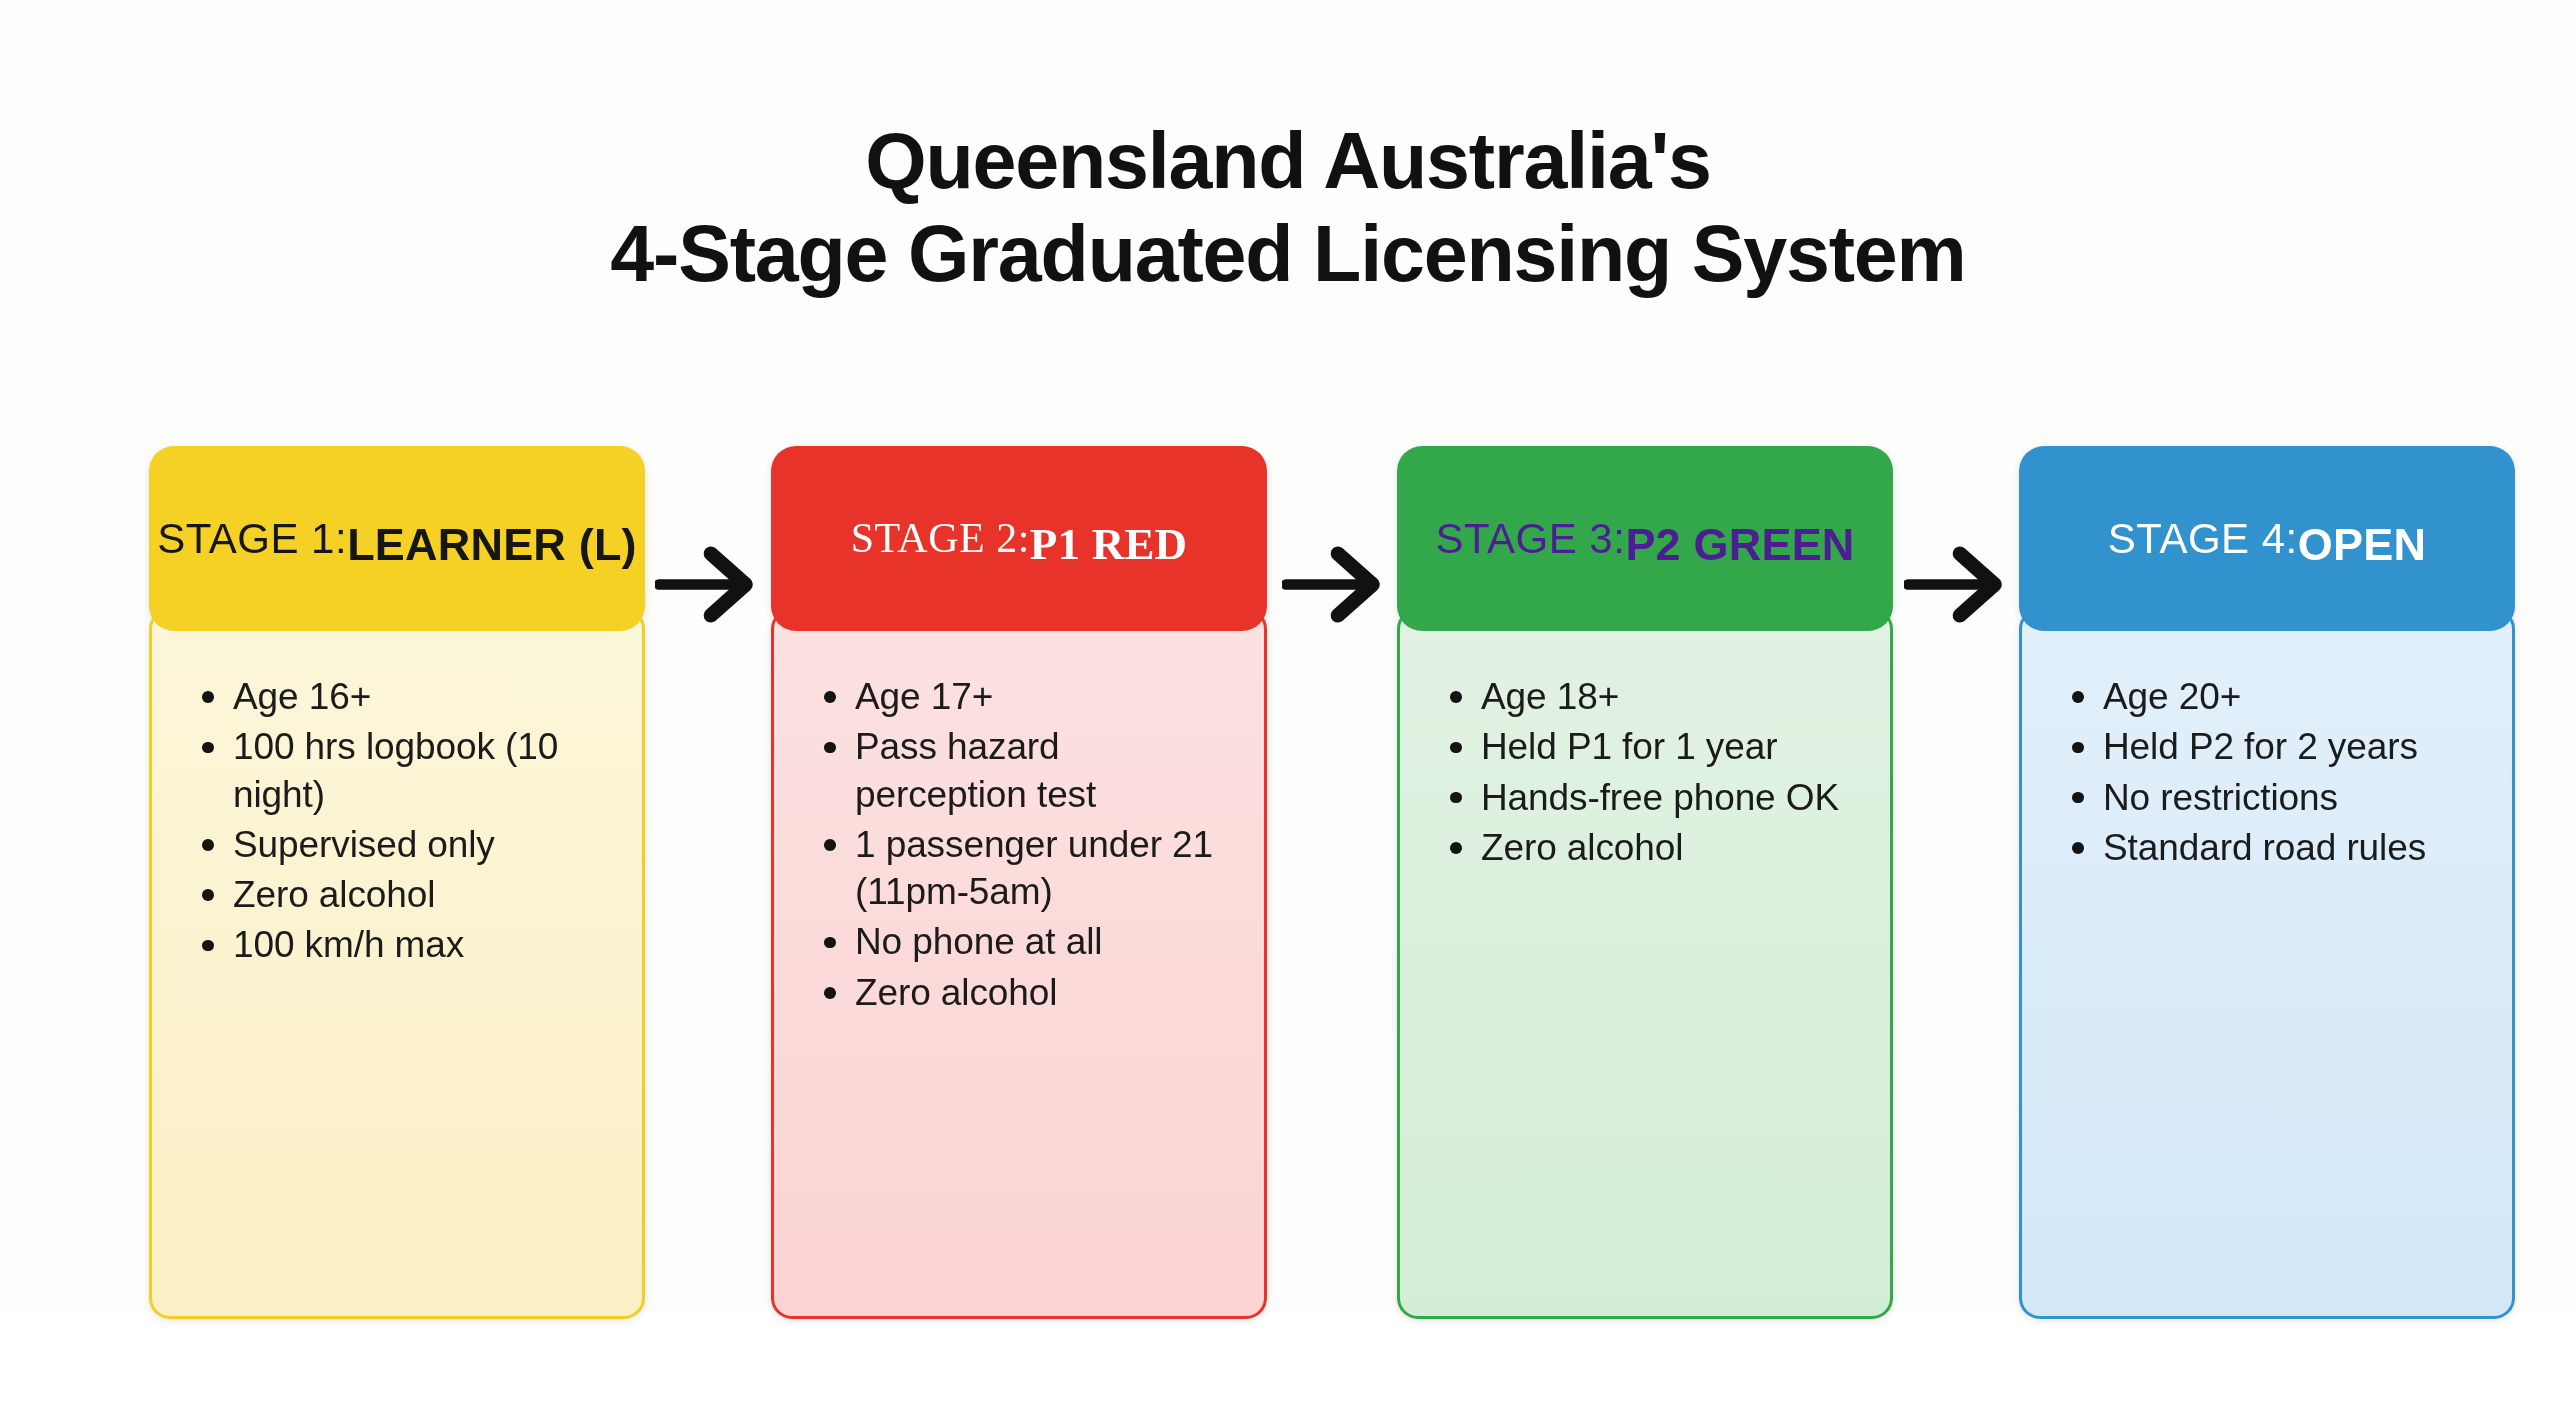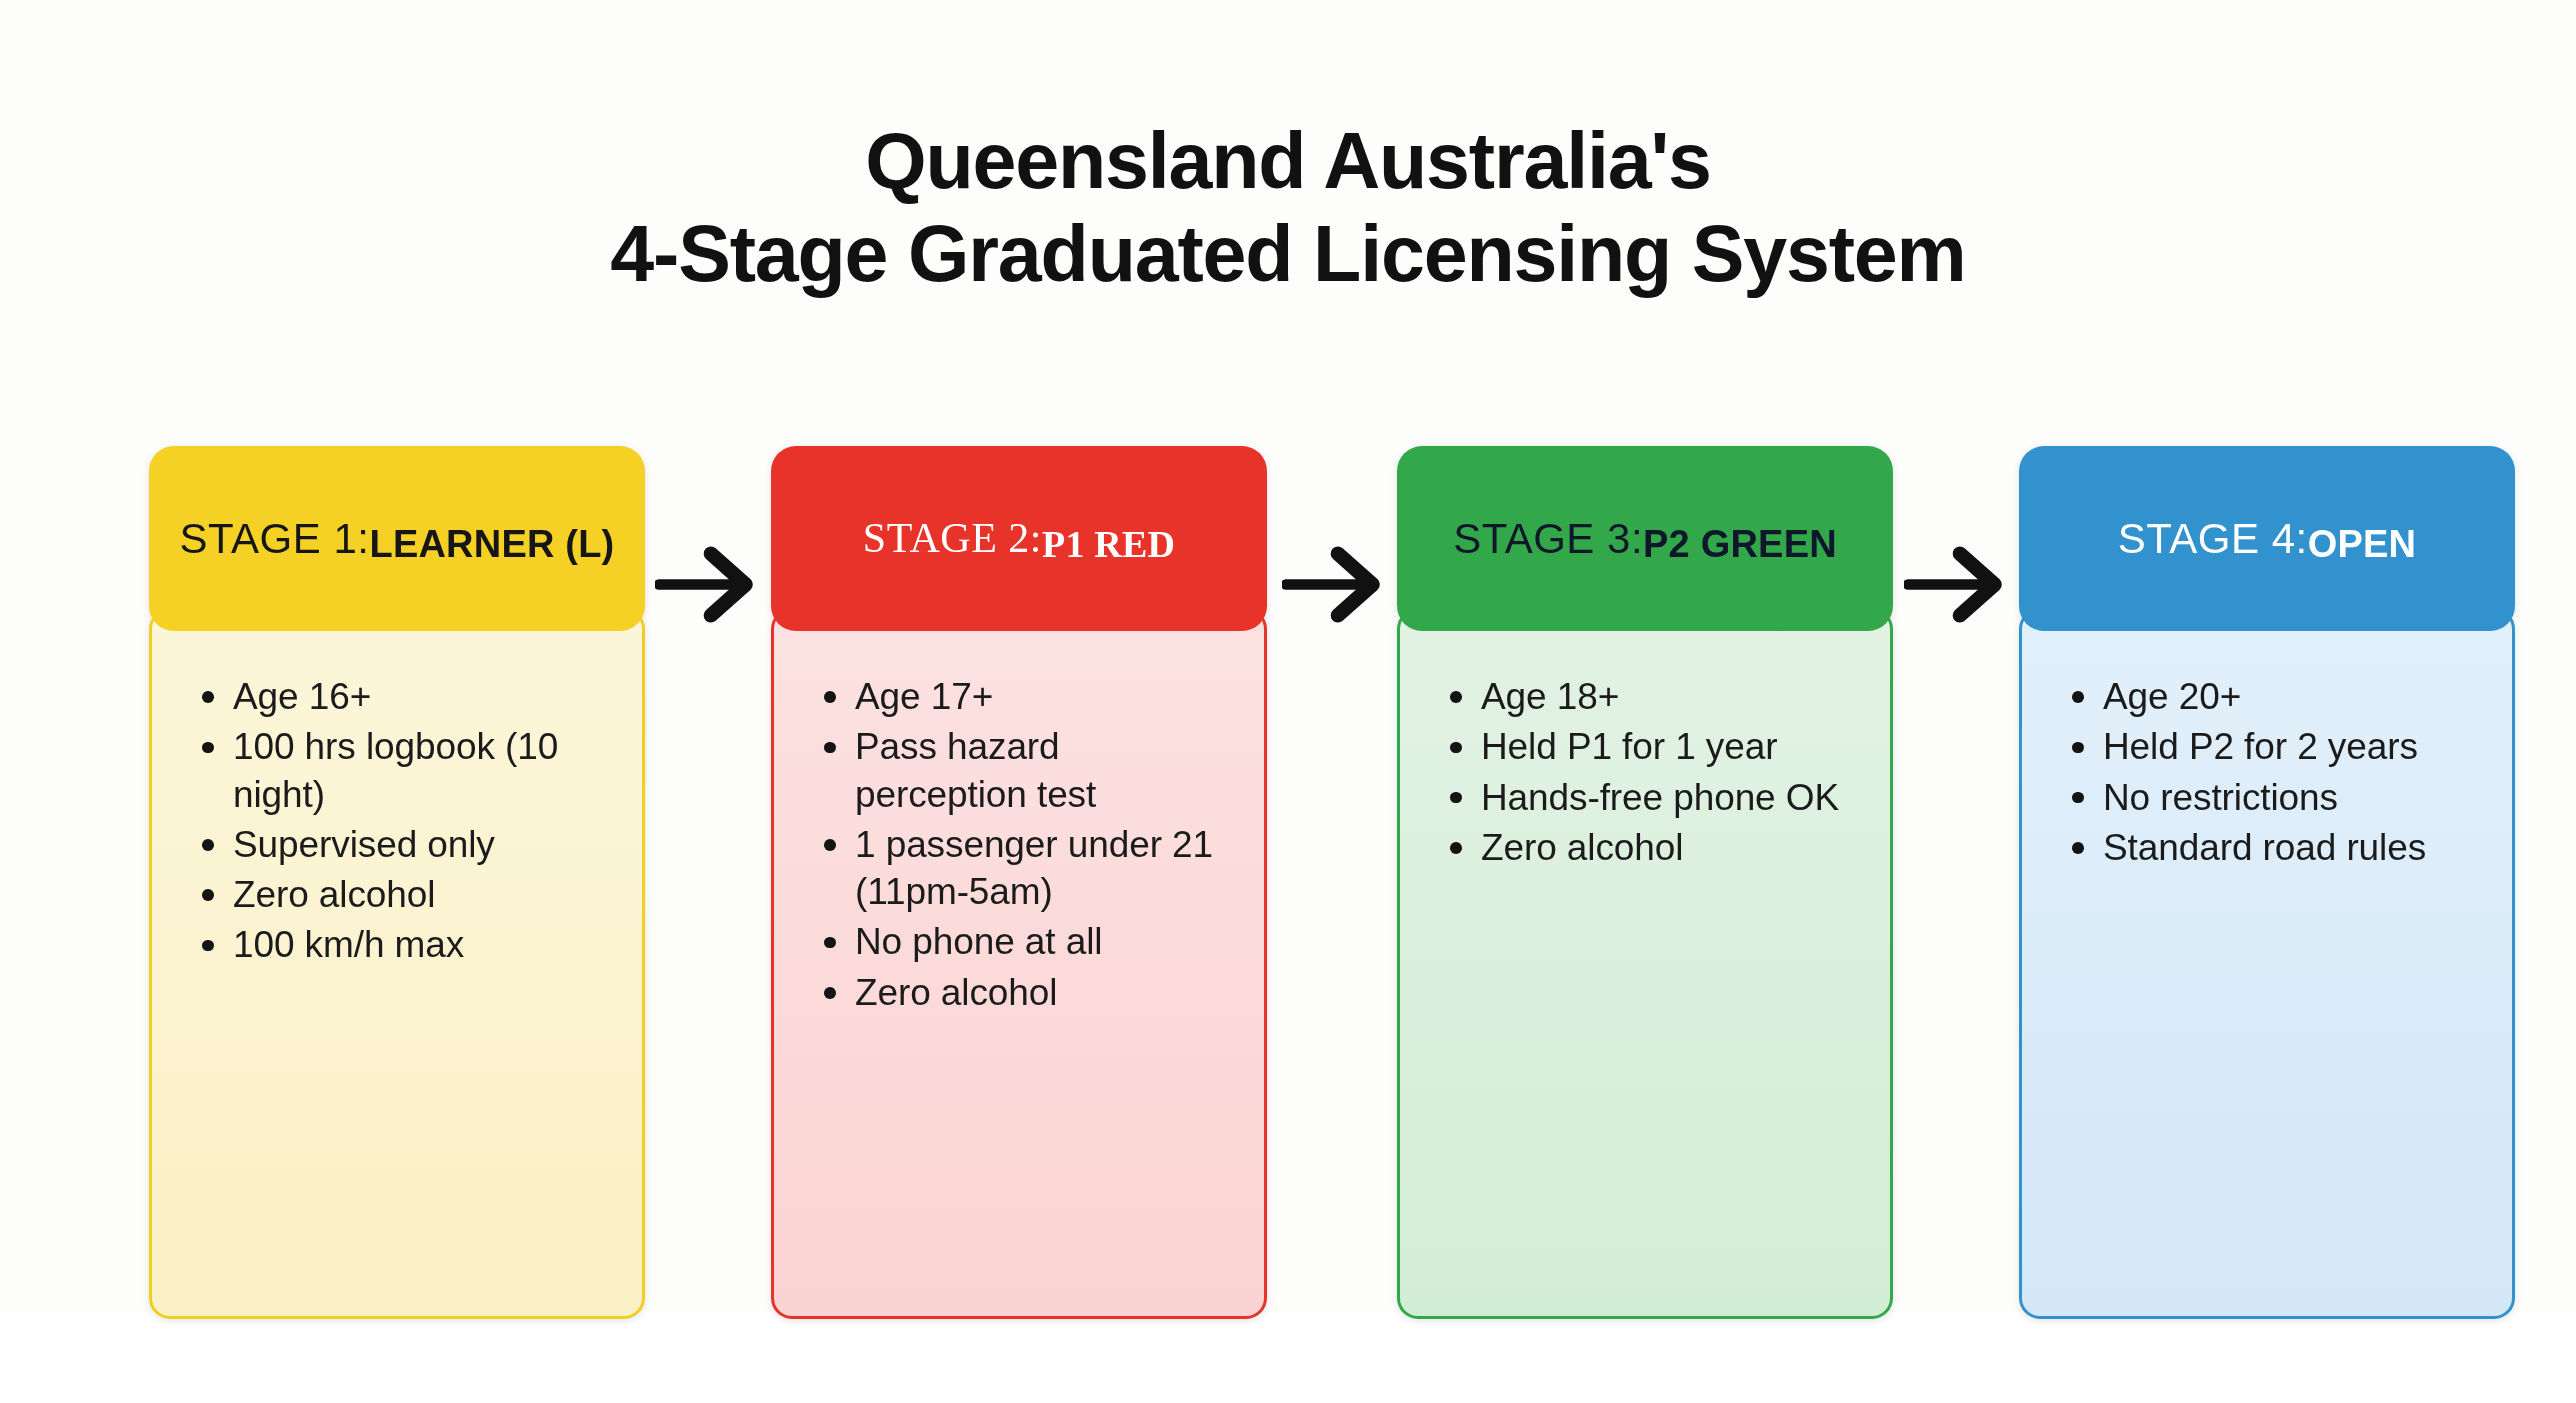--- a/index.html
+++ b/index.html
@@ -73,21 +73,21 @@
     justify-content: center;
     z-index: 3;
   }
   .stage-label {
     font-size: 42px;
     font-weight: normal;
     letter-spacing: 0.5px;
     line-height: 1.18;
   }
   .stage-name {
-    font-size: 38px;
+    font-size: 45px;
     font-weight: bold;
     letter-spacing: 0.2px;
     line-height: 1.18;
     margin-top: 12px;
   }
 
   .card-body {
     position: absolute;
     left: 0;
     top: 162px;
@@ -127,21 +127,21 @@
   }
 
   
   .card-1 { left: 0px; }
   .card-2 { left: 622px; }
   .card-3 { left: 1248px; }
   .card-4 { left: 1870px; }
 
   .hdr-1 { background: #F5D125; color: #161616; }
   .hdr-2 { background: #E8332A; color: #ffffff; font-family: Liberation Serif, serif; }
-  .hdr-3 { background: #33A84A; color: #0f172a; text-align: center; }
+  .hdr-3 { background: #33A84A; color: #4c1d95; text-align: center; }
   .hdr-4 { background: #3192CE; color: #ffffff; }
 
   .body-1 { background: linear-gradient(180deg, #FCF6DA 0%, #FAF0C5 100%); border-color: #F0CE22; }
   .body-2 { background: linear-gradient(180deg, #FBE2E1 0%, #FBD3D2 100%); border-color: #E8332A; }
   .body-3 { background: linear-gradient(180deg, #E3F2E3 0%, #D2EDD5 100%); border-color: #33A84A; }
   .body-4 { background: linear-gradient(180deg, #E2F0FA 0%, #D3E7F7 100%); border-color: #3192CE; }
 
   
   .arrow {
     position: absolute;

